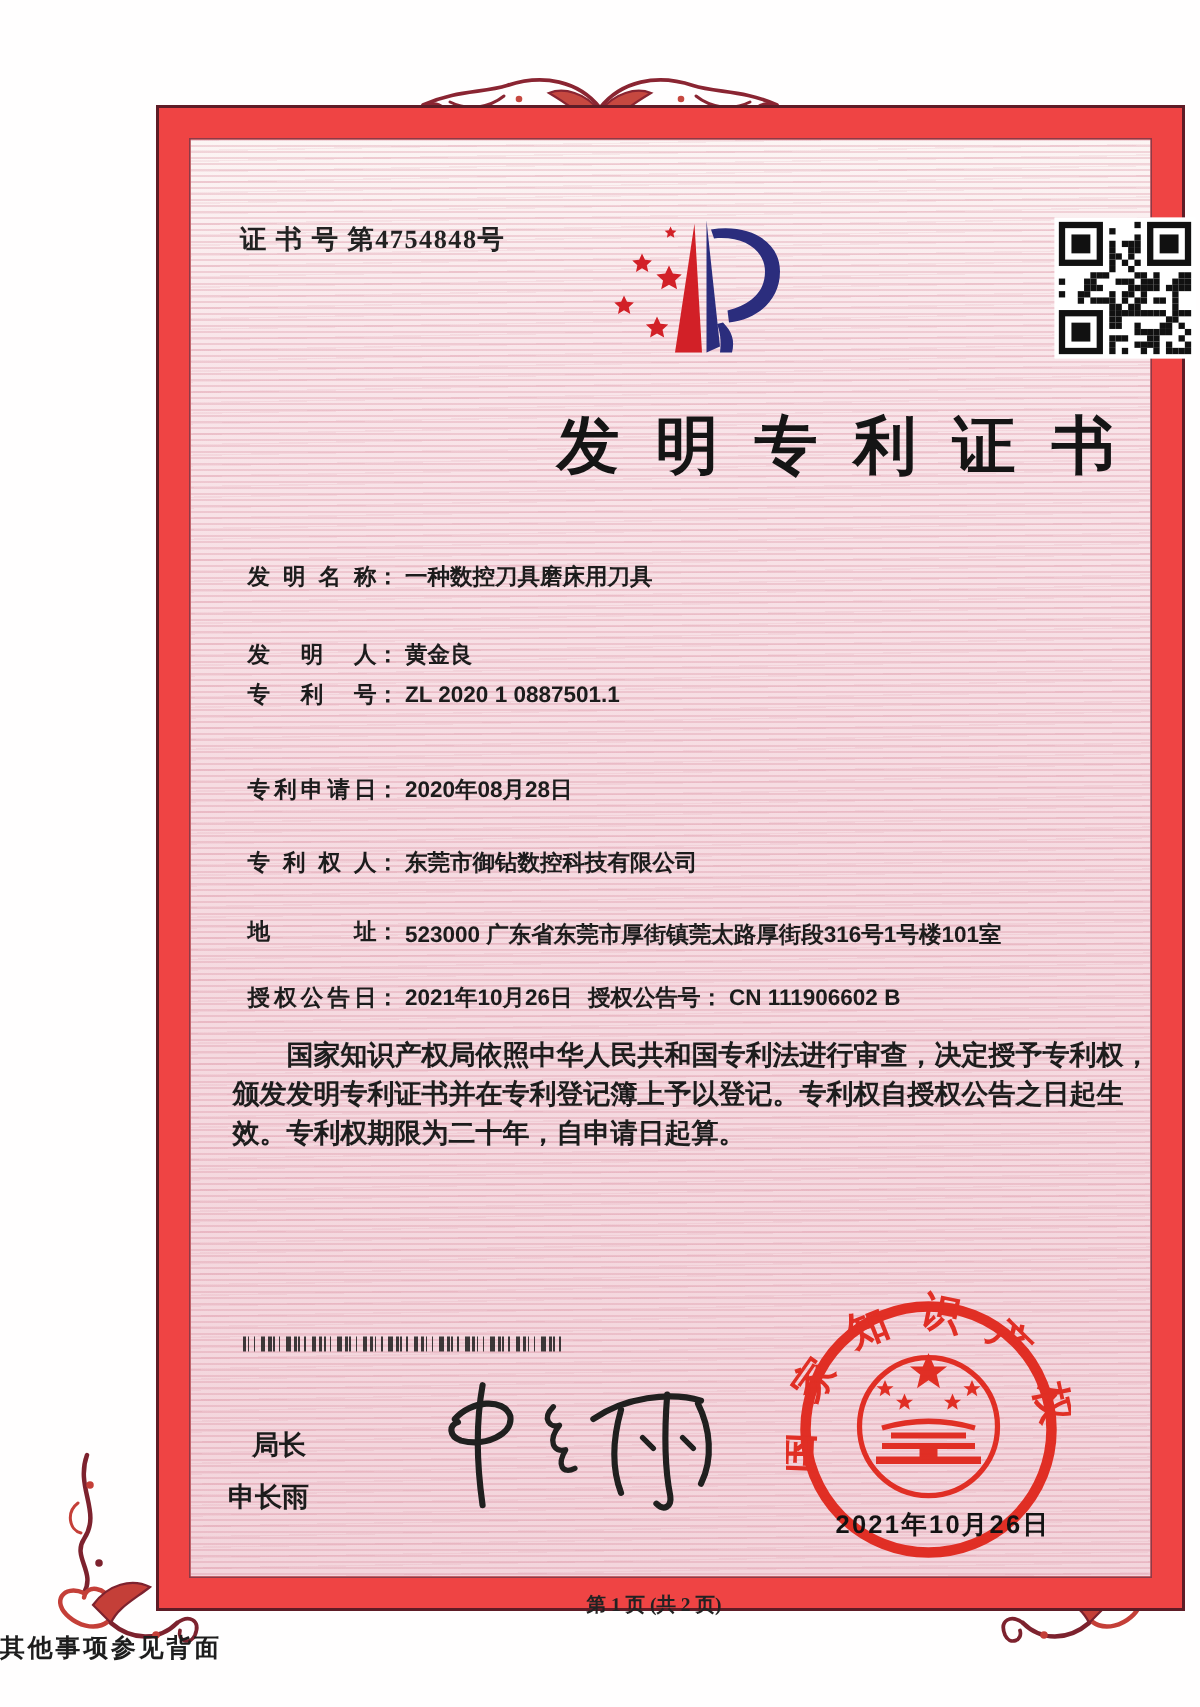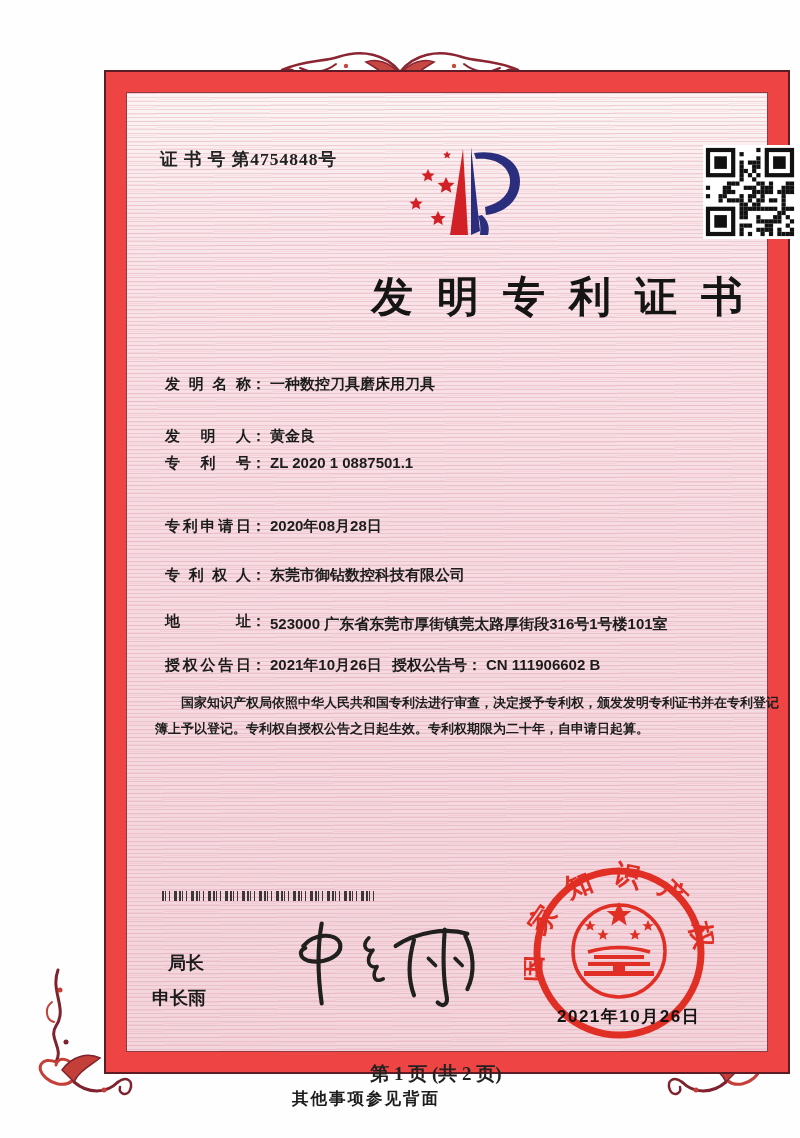--- a/index.html
+++ b/index.html
@@ -23,42 +23,42 @@
 
   .row{position:absolute;left:38px;white-space:nowrap;font-family:"Liberation Sans",sans-serif;
        font-size:15px;font-weight:700;color:#1c1c1c;}
   .lbl{display:inline-block;width:86px;text-align:justify;text-align-last:justify;}
   .colon{display:inline-block;}
   .val{margin-left:4px;}
   .val-addr{margin-left:4px;display:inline-block;width:522px;white-space:normal;vertical-align:top;
             line-height:24px;}
   .pair2{position:absolute;left:227px;top:0;}
 
-  .paras{position:absolute;left:28px;top:597px;width:628px;font-size:13px;font-weight:600;
+  .paras{position:absolute;left:28px;top:597px;width:628px;font-size:18px;font-weight:600;
          color:#1d1d1d;line-height:26px;}
   .paras p{margin:0;text-indent:2em;}
 
   .barcode{position:absolute;left:35px;top:798px;width:212px;height:10px;opacity:.85;
     background-image:repeating-linear-gradient(90deg,#1c1c1c 0 2px,transparent 2px 3px,#1c1c1c 3px 4px,
       transparent 4px 7px,#1c1c1c 7px 8px,transparent 8px 12px,#1c1c1c 12px 15px,transparent 15px 17px);}
 
   .sig-title{position:absolute;left:41px;top:858px;font-family:Liberation Sans, sans-serif;
              font-size:18px;font-weight:700;color:#1c1c1c;}
   .sig-name{position:absolute;left:25px;top:893px;font-family:"Liberation Sans",sans-serif;
             font-size:18px;font-weight:700;color:#1c1c1c;}
   .signature-svg{position:absolute;left:166px;top:822px;}
 
   .seal-svg{position:absolute;left:397px;top:765px;opacity:.95;}
   .seal-date{position:absolute;left:430px;top:912px;width:190px;font-family:"Liberation Sans",sans-serif;
              font-size:17px;font-weight:700;color:#131313;letter-spacing:1.5px;}
 
-  .page-info{position:absolute;left:0;top:968px;width:618px;text-align:center;font-size:19px;
+  .page-info{position:absolute;left:0;top:968px;width:618px;text-align:center;font-size:13px;
              font-weight:700;color:#222;}
 
-  .back-note{position:absolute;left:0;top:1088px;width:732px;text-align:center;font-size:16.5px;
+  .back-note{position:absolute;left:0;top:1088px;width:732px;text-align:left;font-size:16.5px;
              font-weight:700;color:#1d1d1d;letter-spacing:2px;}
 
   
   .top-ornament{position:absolute;left:278px;top:44px;}
   .orn-left{position:absolute;left:16px;top:968px;}
   .orn-right{position:absolute;left:664px;top:968px;transform:scaleX(-1);}
 
   .logo-svg{position:absolute;left:281px;top:52px;}
   .qr{position:absolute;left:576px;top:52px;background:#fff;}
 </style>

